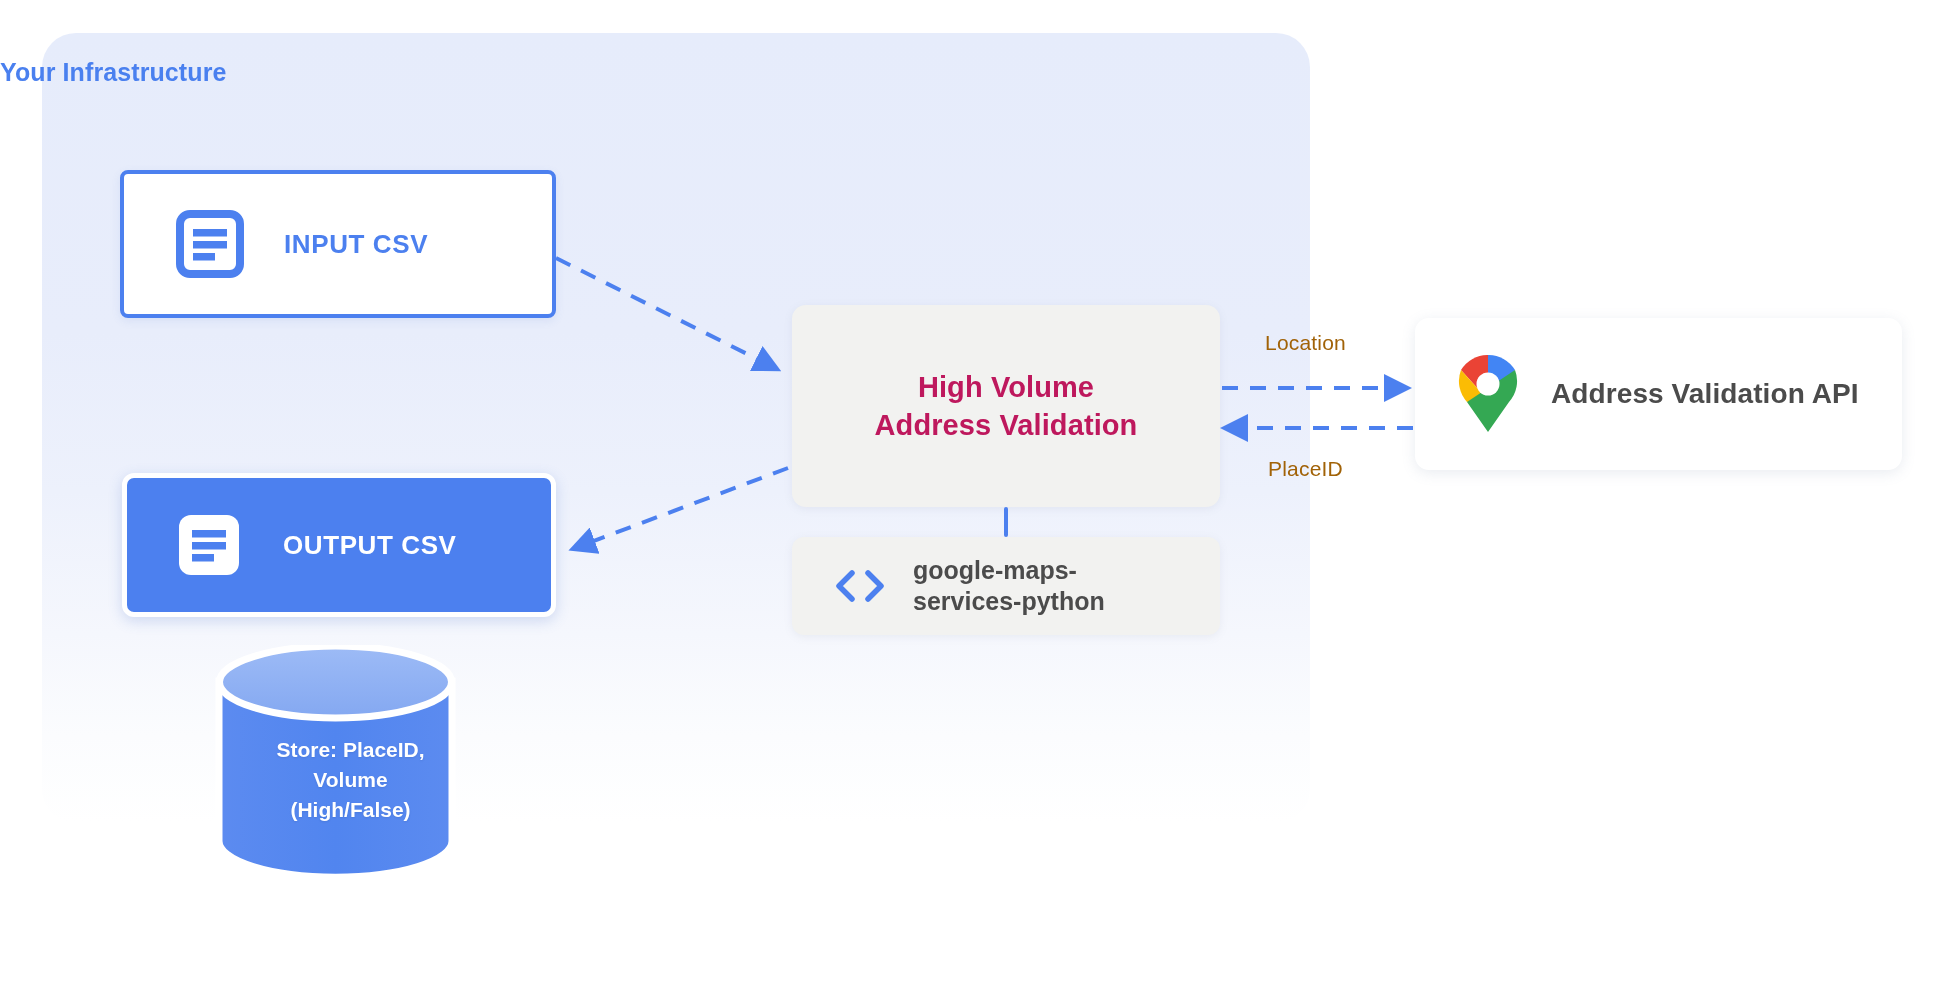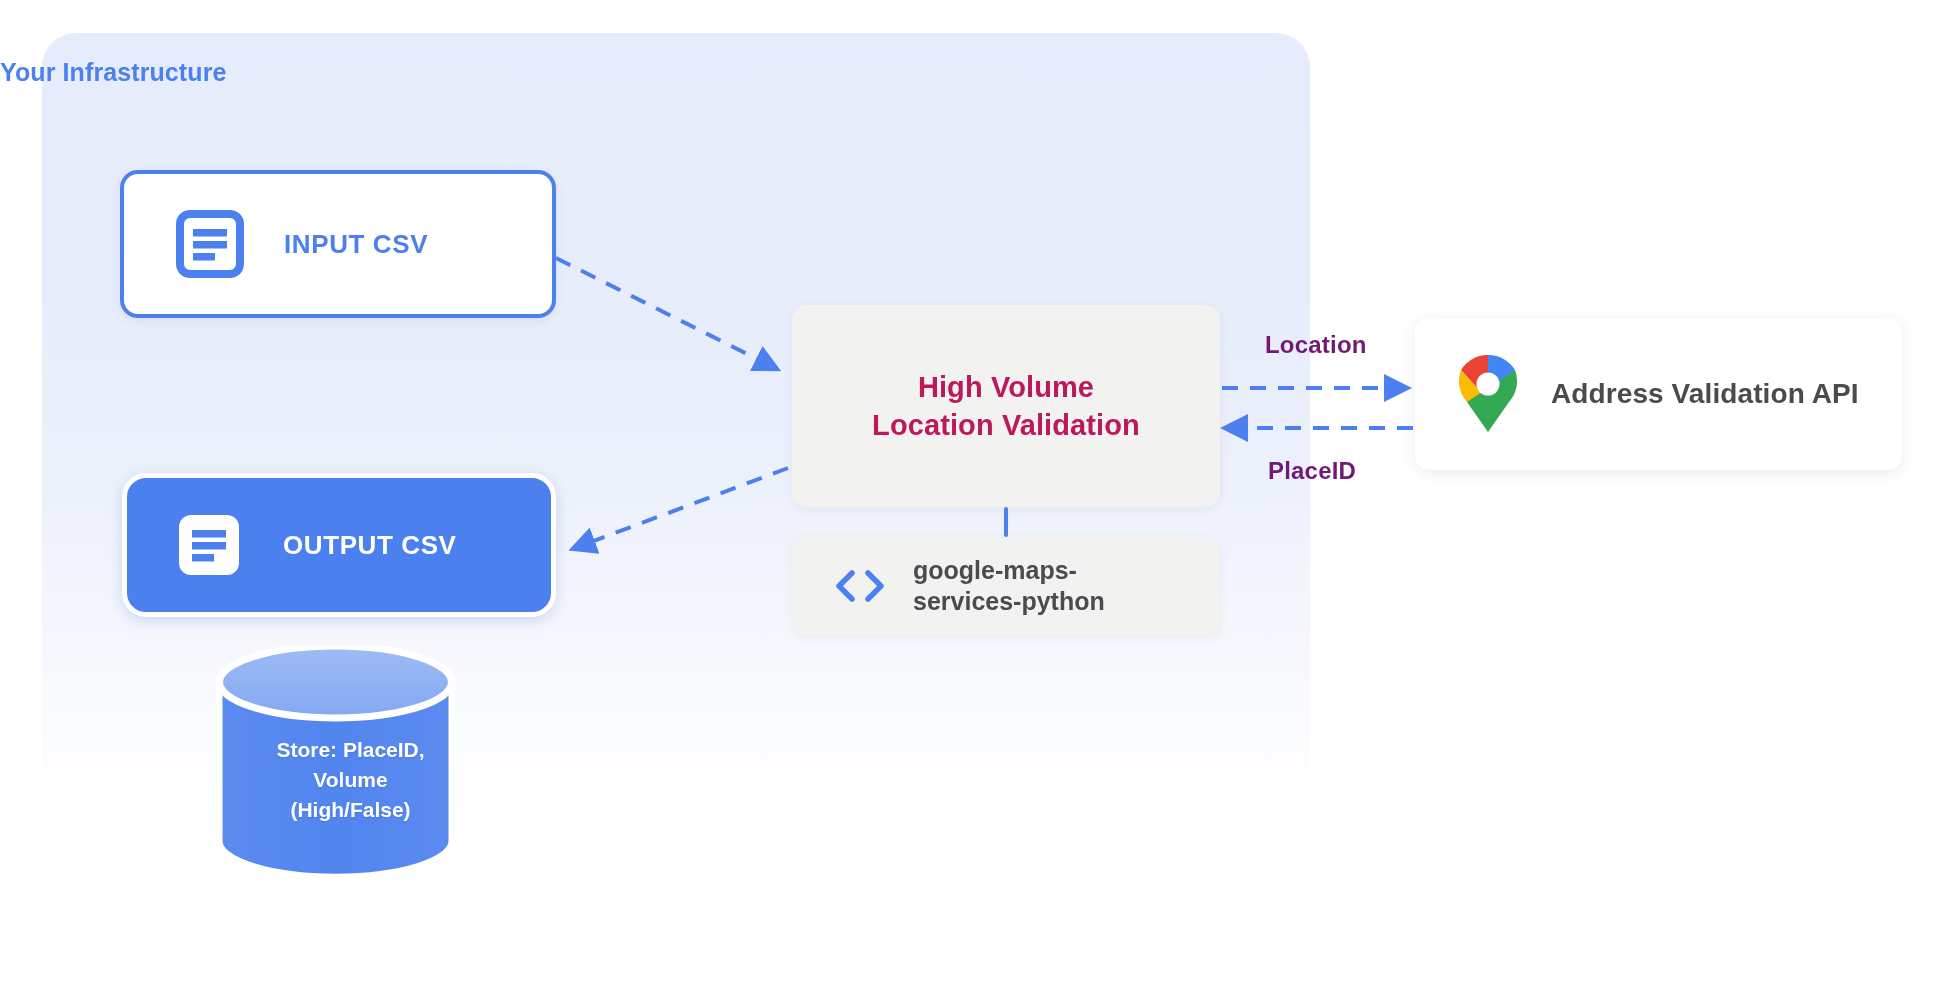--- a/index.html
+++ b/index.html
@@ -58,41 +58,41 @@
   }
 
   
   #input-csv {
     left: 120px;
     top: 170px;
     width: 436px;
     height: 148px;
     background: #ffffff;
     border: 4px solid #4c80ef;
-    border-radius: 18px;
+    border-radius: 8px;
     box-shadow: 0 3px 10px rgba(70,110,200,.10);
     padding-left: 52px;
   }
   #input-csv .lbl {
     color: #4c80ef;
     font-size: 26px;
     font-weight: 700;
     letter-spacing: .6px;
     margin-left: 40px;
   }
 
   
   #output-csv {
     left: 122px;
     top: 473px;
     width: 434px;
     height: 144px;
     background: #4c80ef;
     border: 5px solid #ffffff;
-    border-radius: 24px;
+    border-radius: 12px;
     box-shadow: 0 4px 14px rgba(70,110,200,.22);
     padding-left: 48px;
   }
   #output-csv .lbl {
     color: #ffffff;
     font-size: 26px;
     font-weight: 700;
     letter-spacing: .6px;
     margin-left: 40px;
   }
@@ -201,23 +201,23 @@
     font-size: 21px;
     font-weight: 700;
     line-height: 1.42;
     pointer-events: none;
     text-shadow: 0 1px 2px rgba(40,70,140,.18);
   }
 
   
   .edge-label {
     position: absolute;
-    color: #701a75;
-    font-size: 24px;
-    font-weight: 700;
+    color: #a16207;
+    font-size: 21px;
+    font-weight: 400;
     letter-spacing: .2px;
   }
   #label-location { left: 1265px; top: 331px; }
   #label-placeid  { left: 1268px; top: 457px; }
 
   
   #arrows {
     position: absolute;
     left: 0; top: 0;
     width: 1954px;
@@ -270,21 +270,21 @@
   </svg>
   <div id="db-label">
     <div>Store: PlaceID,</div>
     <div>Volume</div>
     <div>(High/False)</div>
   </div>
 
   <div id="script-box">
     <div class="title">
       <div>High Volume</div>
-      <div>Location Validation</div>
+      <div>Address Validation</div>
     </div>
   </div>
 
   <div id="script-lib-connector"></div>
 
   <div id="library-box">
     <svg class="code-icon" viewBox="0 0 56 40">
       <polyline points="20,7 7,20 20,33" fill="none" stroke="#4c80ef" stroke-width="5.5" stroke-linecap="round" stroke-linejoin="round"></polyline>
       <polyline points="36,7 49,20 36,33" fill="none" stroke="#4c80ef" stroke-width="5.5" stroke-linecap="round" stroke-linejoin="round"></polyline>
     </svg>

